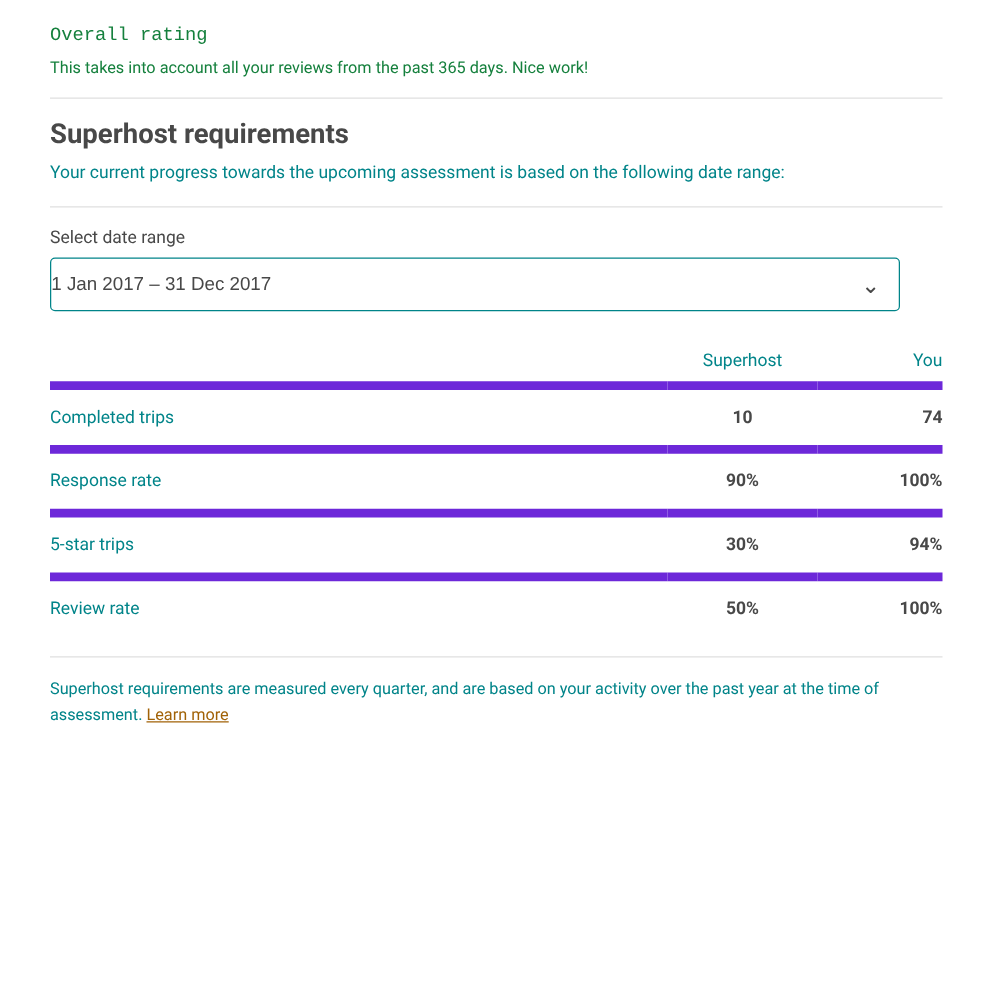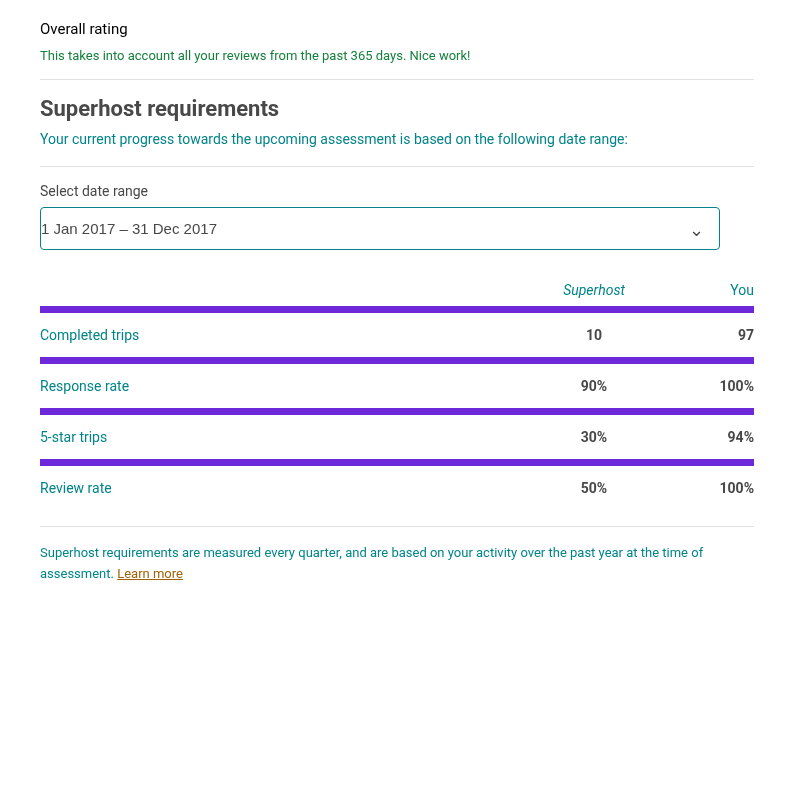--- a/index.html
+++ b/index.html
@@ -13,23 +13,24 @@
       background: #ffffff;
       color: #484848;
       font-size: 15px;
       padding: 20px 40px;
       width: 794px;
       min-height: 790px;
     }
 
     .section-title {
       font-size: 15px;
-      color: #000000;
+      color: #15803d;
       margin-bottom: 10px;
       font-weight: 400;
+      font-family: Liberation Mono, monospace;
     }
 
     .rating-row {
       display: flex;
       align-items: center;
       gap: 16px;
       margin-bottom: 8px;
     }
 
     .rating-bar-container {
@@ -126,21 +127,20 @@
       padding: 8px 0;
       text-align: right;
       font-weight: 400;
       font-size: 14px;
     }
 
     .requirements-table thead tr th.col-superhost {
       color: #008489;
       text-align: center;
       width: 120px;
-      font-style: italic;
     }
 
     .requirements-table thead tr th.col-you {
       color: #008489;
       text-align: right;
       width: 100px;
       padding-right: 0;
     }
 
     .requirements-table tbody tr td {
@@ -208,21 +208,21 @@
       <tr>
         <th></th>
         <th class="col-superhost">Superhost</th>
         <th class="col-you">You</th>
       </tr>
     </thead>
     <tbody id="requirements-tbody">
     <tr>
           <td class="label-cell">Completed trips</td>
           <td class="superhost-cell">10</td>
-          <td class="you-cell">97</td>
+          <td class="you-cell">74</td>
         </tr>
         <tr>
           <td class="label-cell">Response rate</td>
           <td class="superhost-cell">90%</td>
           <td class="you-cell">100%</td>
         </tr>
         <tr>
           <td class="label-cell">5-star trips</td>
           <td class="superhost-cell">30%</td>
           <td class="you-cell">94%</td>

